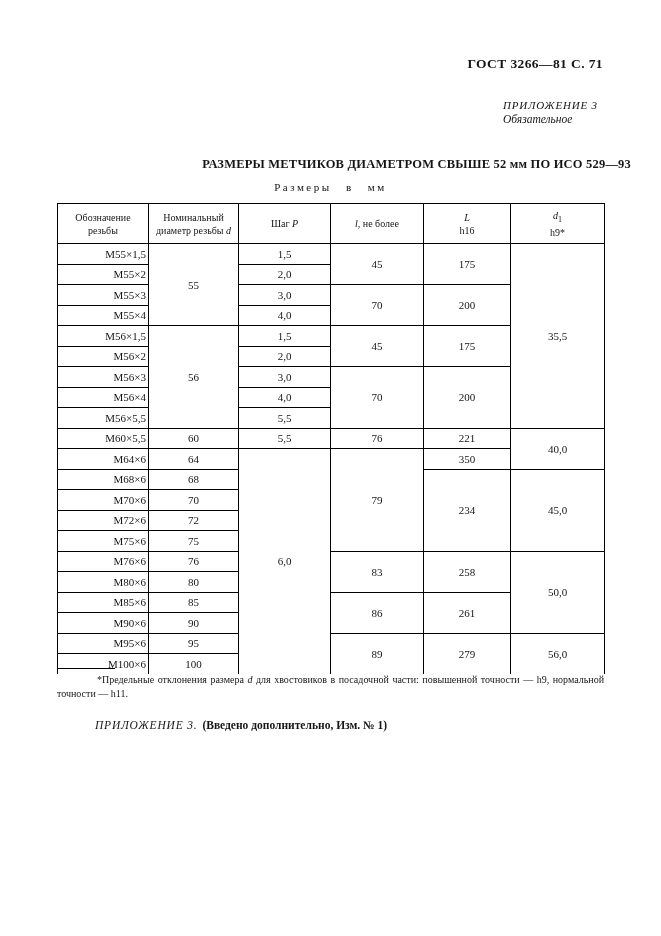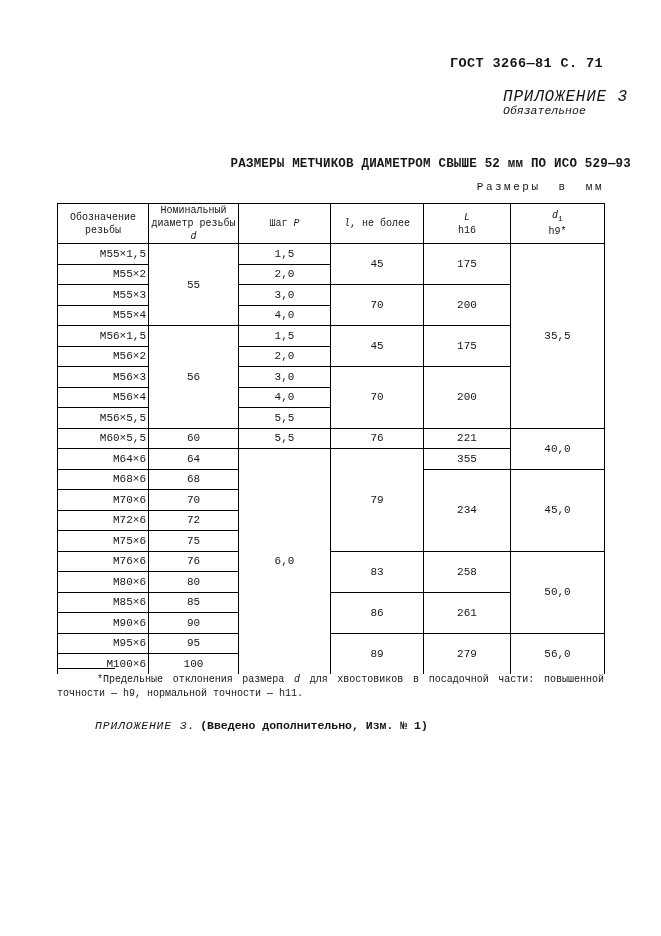--- a/index.html
+++ b/index.html
@@ -1,27 +1,27 @@
 <!DOCTYPE html>
 <html><head>
 <meta charset="utf-8">
 <style>
   html,body{margin:0;padding:0;background:#ffffff;}
   .page{position:relative;width:661px;height:936px;background:#fff;
-        font-family:Liberation Mono, monospace;color:#161616;overflow:hidden;}
+        font-family:Liberation Serif, serif;color:#161616;overflow:hidden;}
 
   .gost-header{position:absolute;top:56px;right:58px;font-size:13.5px;font-weight:bold;letter-spacing:0.4px;}
 
   .appendix{position:absolute;top:90px;left:503px;font-style:italic;line-height:14px;}
-  .appendix-label{font-size:16px;letter-spacing:0.8px;}
+  .appendix-label{font-size:11px;letter-spacing:0.8px;margin-top:8px;}
   .appendix-sub{font-size:11.5px;}
 
   .title{position:absolute;top:157px;left:30px;width:601px;text-align:right;
          font-weight:bold;font-size:12.5px;letter-spacing:0.2px;}
-  .units{position:absolute;top:181px;left:57px;width:547px;text-align:right;
+  .units{position:absolute;top:181px;left:57px;width:547px;text-align:center;
          font-size:11px;letter-spacing:2.5px;word-spacing:9px;}
 
   table.dims{position:absolute;top:203px;left:57px;width:547px;
              border-collapse:collapse;table-layout:fixed;}
   .dims th,.dims td{border:1px solid #000;}
   .dims th{font-weight:normal;font-size:10px;line-height:13px;height:39px;
            padding:0 2px;text-align:center;vertical-align:middle;}
   .dims td{font-size:11px;height:19.5px;line-height:12px;text-align:center;
            vertical-align:middle;padding:0 2px;}
   .dims td.left{text-align:right;padding-left:7px;}
@@ -126,21 +126,21 @@
           <td>5,5</td>
           <td>76</td>
           <td>221</td>
           <td rowspan="2">40,0</td>
         </tr>
         <tr>
           <td class="left">M64×6</td>
           <td>64</td>
           <td rowspan="11" class="nb">6,0</td>
           <td rowspan="5">79</td>
-          <td>355</td>
+          <td>350</td>
         </tr>
         <tr>
           <td class="left">M68×6</td>
           <td>68</td>
           <td rowspan="4">234</td>
           <td rowspan="4">45,0</td>
         </tr>
         <tr>
           <td class="left">M70×6</td>
           <td>70</td>

